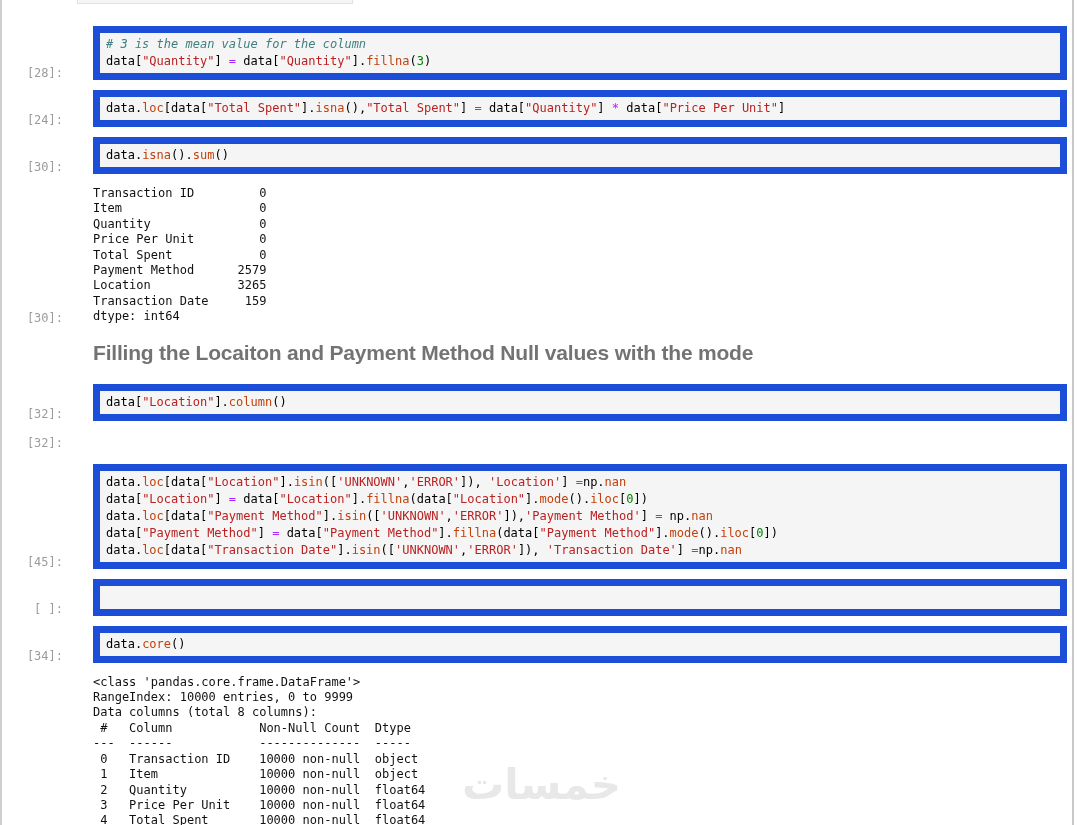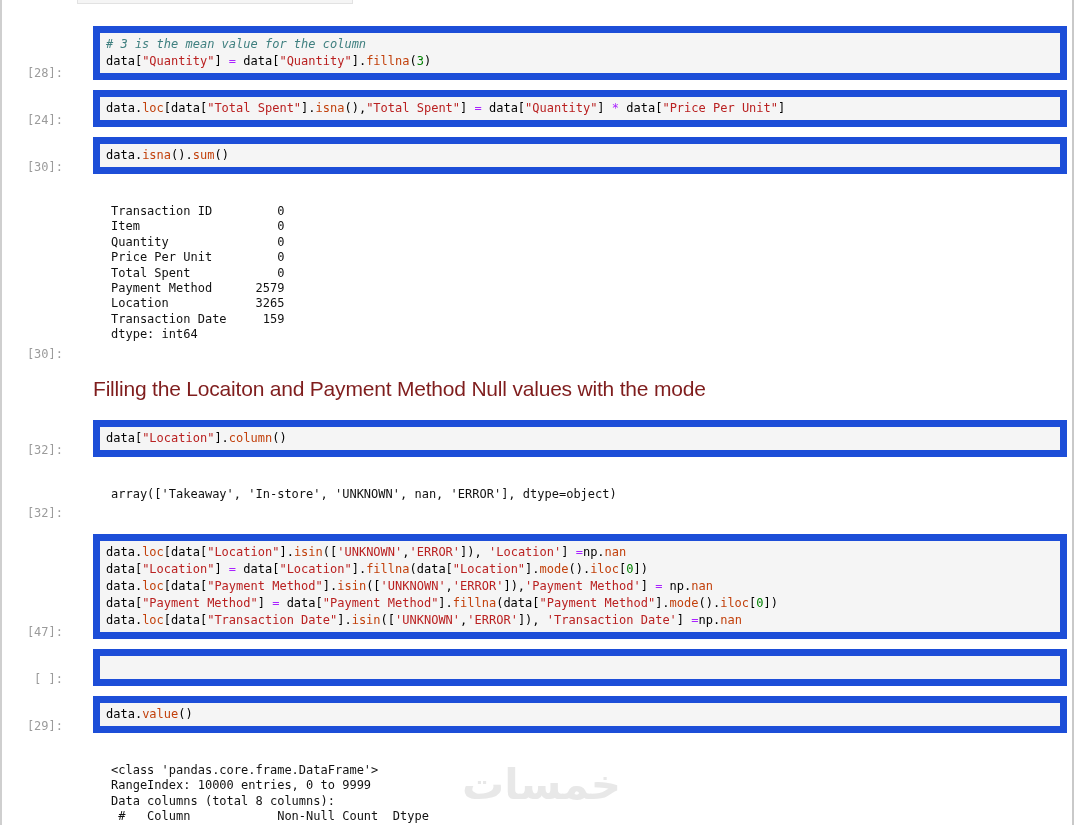--- a/index.html
+++ b/index.html
@@ -53,34 +53,34 @@
     line-height: 17px;
     color: #000000;
     white-space: pre;
   }
   .tok-s { color: #ba2121; }
   .tok-p { color: #c2410c; }
   .tok-o { color: #aa22ff; }
   .tok-n { color: #008000; }
   .tok-c { color: #408080; font-style: italic; }
   .out-pre {
-    margin: 18px; padding: 2px 0 0 0;
+    margin: 0; padding: 2px 0 0 0;
     font-family: "DejaVu Sans Mono", "Liberation Mono", monospace;
     font-size: 12px;
     line-height: 15.4px;
     color: #111111;
     white-space: pre;
   }
   .md-heading {
     margin: 0;
     font-family: "Liberation Sans", sans-serif;
-    font-weight: 400;
+    font-weight: 700;
     font-size: 21px;
     line-height: 27px;
-    color: #7f1d1d;
+    color: #737373;
     letter-spacing: -0.2px;
   }
   .watermark {
     position: absolute;
     left: 462px; top: 760px;
     font-family: "DejaVu Sans", sans-serif;
     font-weight: 700;
     font-size: 42px;
     color: #e8e8e8;
     direction: rtl;
@@ -130,42 +130,41 @@
       <h1 class="md-heading">Filling the Locaiton and Payment Method Null values with the mode</h1>
     </div>
     <div class="nb-row code">
       <div class="prompt">[32]:</div>
       <div class="code-box">
         <div class="code-line"><span>data[</span><span class="tok-s">"Location"</span><span>].</span><span class="tok-p">column</span><span>()</span></div>
       </div>
     </div>
     <div class="nb-row output">
       <div class="prompt">[32]:</div>
-      <pre class="out-pre">array(['Takeaway', 'In-store', 'UNKNOWN', nan, 'ERROR'], dtype=object)</pre>
     </div>
     <div class="nb-row code">
-      <div class="prompt">[47]:</div>
+      <div class="prompt">[45]:</div>
       <div class="code-box">
         <div class="code-line"><span>data.</span><span class="tok-p">loc</span><span>[data[</span><span class="tok-s">"Location"</span><span>].</span><span class="tok-p">isin</span><span>([</span><span class="tok-s">'UNKNOWN'</span><span>,</span><span class="tok-s">'ERROR'</span><span>]), </span><span class="tok-s">'Location'</span><span>] </span><span class="tok-o">=</span><span>np.</span><span class="tok-p">nan</span></div>
         <div class="code-line"><span>data[</span><span class="tok-s">"Location"</span><span>] </span><span class="tok-o">=</span><span> data[</span><span class="tok-s">"Location"</span><span>].</span><span class="tok-p">fillna</span><span>(data[</span><span class="tok-s">"Location"</span><span>].</span><span class="tok-p">mode</span><span>().</span><span class="tok-p">iloc</span><span>[</span><span class="tok-n">0</span><span>])</span></div>
         <div class="code-line"><span>data.</span><span class="tok-p">loc</span><span>[data[</span><span class="tok-s">"Payment Method"</span><span>].</span><span class="tok-p">isin</span><span>([</span><span class="tok-s">'UNKNOWN'</span><span>,</span><span class="tok-s">'ERROR'</span><span>]),</span><span class="tok-s">'Payment Method'</span><span>] </span><span class="tok-o">=</span><span> np.</span><span class="tok-p">nan</span></div>
         <div class="code-line"><span>data[</span><span class="tok-s">"Payment Method"</span><span>] </span><span class="tok-o">=</span><span> data[</span><span class="tok-s">"Payment Method"</span><span>].</span><span class="tok-p">fillna</span><span>(data[</span><span class="tok-s">"Payment Method"</span><span>].</span><span class="tok-p">mode</span><span>().</span><span class="tok-p">iloc</span><span>[</span><span class="tok-n">0</span><span>])</span></div>
         <div class="code-line"><span>data.</span><span class="tok-p">loc</span><span>[data[</span><span class="tok-s">"Transaction Date"</span><span>].</span><span class="tok-p">isin</span><span>([</span><span class="tok-s">'UNKNOWN'</span><span>,</span><span class="tok-s">'ERROR'</span><span>]), </span><span class="tok-s">'Transaction Date'</span><span>] </span><span class="tok-o">=</span><span>np.</span><span class="tok-p">nan</span></div>
       </div>
     </div>
     <div class="nb-row code">
       <div class="prompt">[ ]:</div>
       <div class="code-box">
         <div class="code-line">&nbsp;</div>
       </div>
     </div>
     <div class="nb-row code">
-      <div class="prompt">[29]:</div>
+      <div class="prompt">[34]:</div>
       <div class="code-box">
-        <div class="code-line"><span>data.</span><span class="tok-p">value</span><span>()</span></div>
+        <div class="code-line"><span>data.</span><span class="tok-p">core</span><span>()</span></div>
       </div>
     </div>
     <div class="nb-row output">
       <div class="prompt"></div>
       <pre class="out-pre">&lt;class 'pandas.core.frame.DataFrame'&gt;
 RangeIndex: 10000 entries, 0 to 9999
 Data columns (total 8 columns):
  #   Column            Non-Null Count  Dtype  
 ---  ------            --------------  -----  
  0   Transaction ID    10000 non-null  object 

